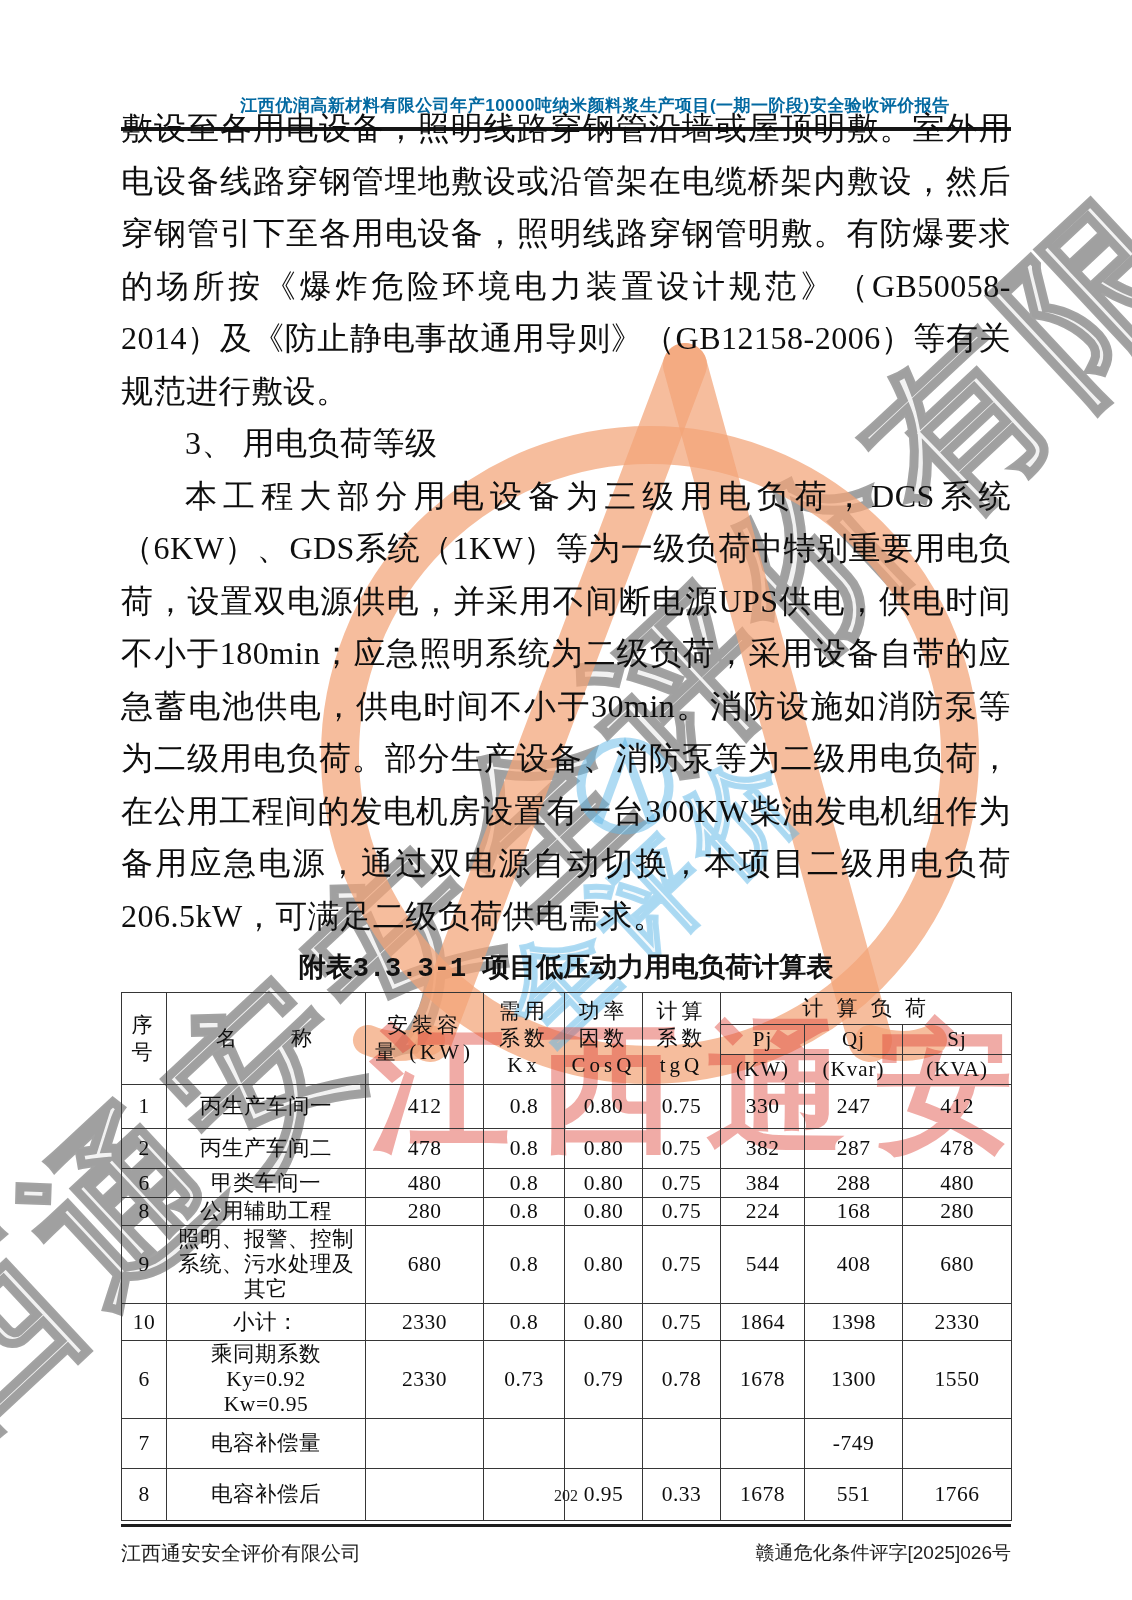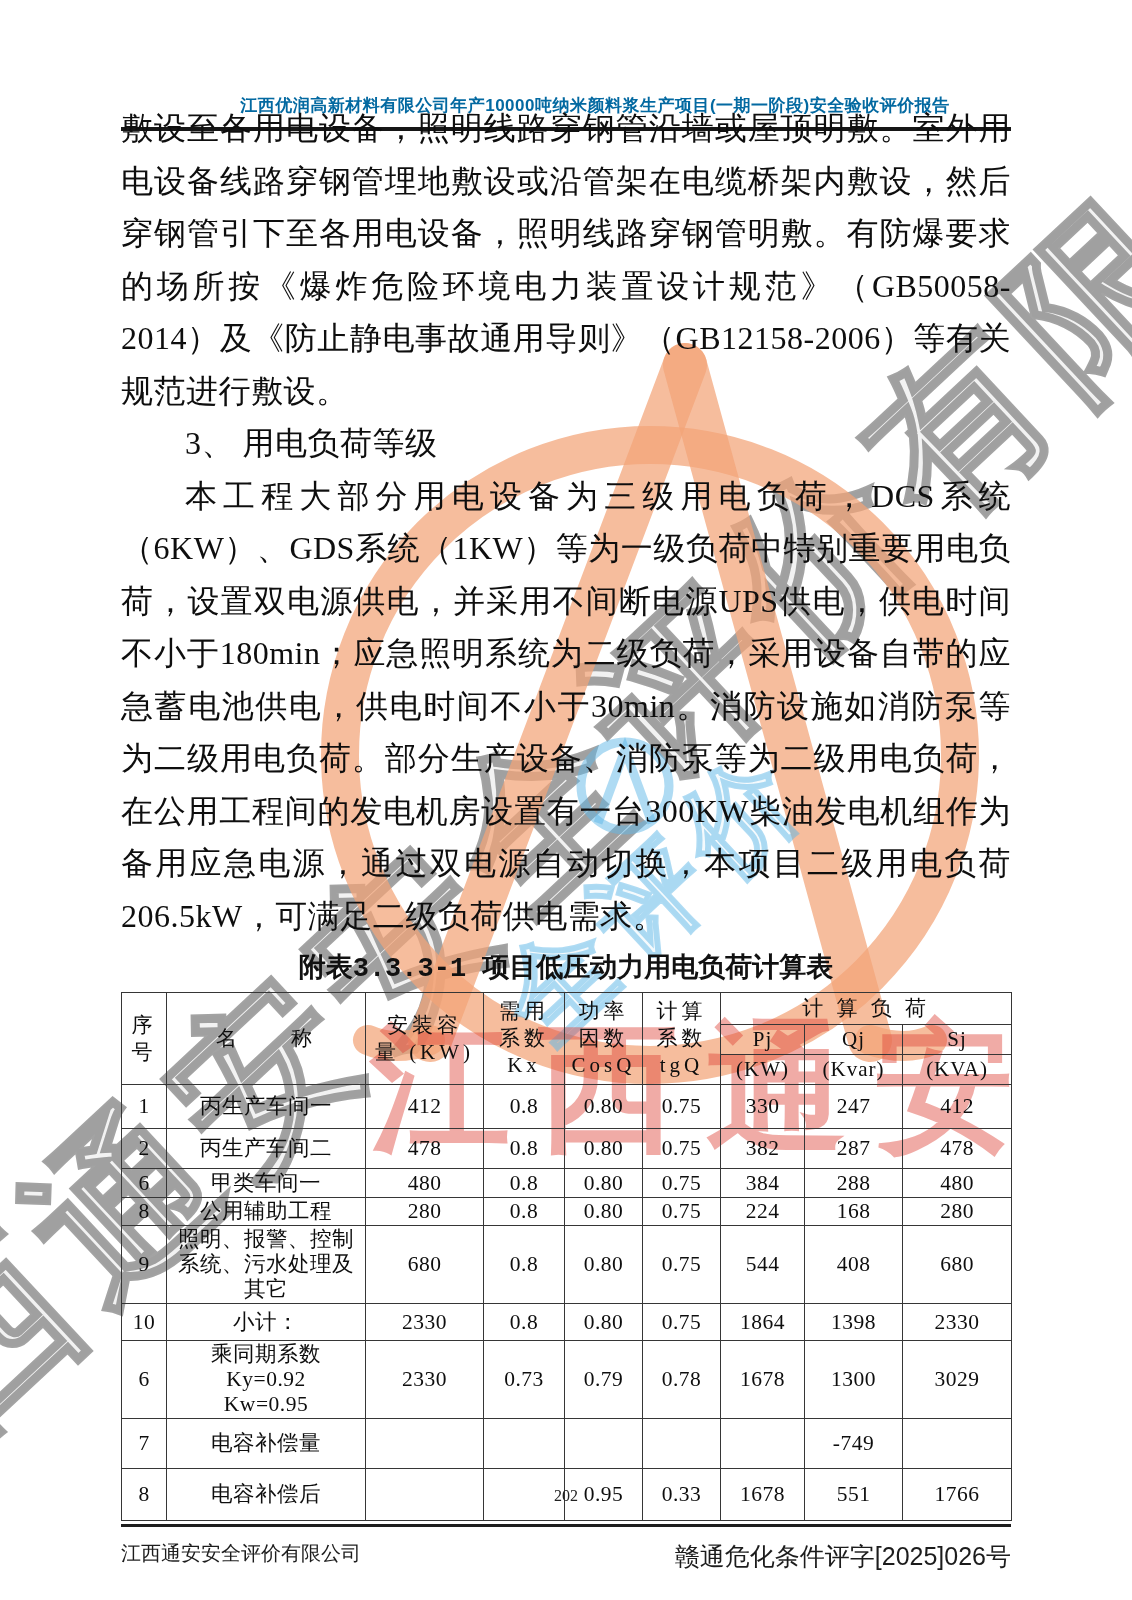--- a/index.html
+++ b/index.html
@@ -44,21 +44,21 @@
     position:absolute;z-index:2;left:0;top:1487px;width:100%;text-align:center;
     font-family:Liberation Serif, serif;font-size:16px;color:#222;
   }
   .footer-rule{position:absolute;z-index:2;left:121px;top:1524px;width:890px;height:3px;background:#1d1d1d;}
   .doc-footer{
     position:absolute;z-index:2;left:121px;top:1540px;width:890px;
     display:flex;justify-content:space-between;align-items:flex-start;
     font-family:"Liberation Sans","DejaVu Sans",sans-serif;color:#1c1c1c;
   }
   .footer-left{font-size:20px;}
-  .footer-right{font-size:25px;}
+  .footer-right{font-size:19px;}
   
   .content{position:absolute;z-index:2;left:121px;top:102px;width:890px;}
   .content p{
     margin:0;font-size:32px;line-height:52.5px;letter-spacing:0.5px;
     text-align:justify;color:#0e0e0e;
   }
   .content p.indent{text-indent:2em;}
   .table-caption{
     margin-top:6px;height:42px;line-height:42px;text-align:center;
     font-family:Liberation Mono, monospace;
@@ -242,21 +242,21 @@
           <tr>
             <td>6</td>
             <td>乘同期系数 Ky=0.92
 Kw=0.95</td>
             <td>2330</td>
             <td>0.73</td>
             <td>0.79</td>
             <td>0.78</td>
             <td>1678</td>
             <td>1300</td>
-            <td>3029</td>
+            <td>1550</td>
           </tr>
           <tr>
             <td>7</td>
             <td>电容补偿量</td>
             <td></td>
             <td></td>
             <td></td>
             <td></td>
             <td></td>
             <td>-749</td>

